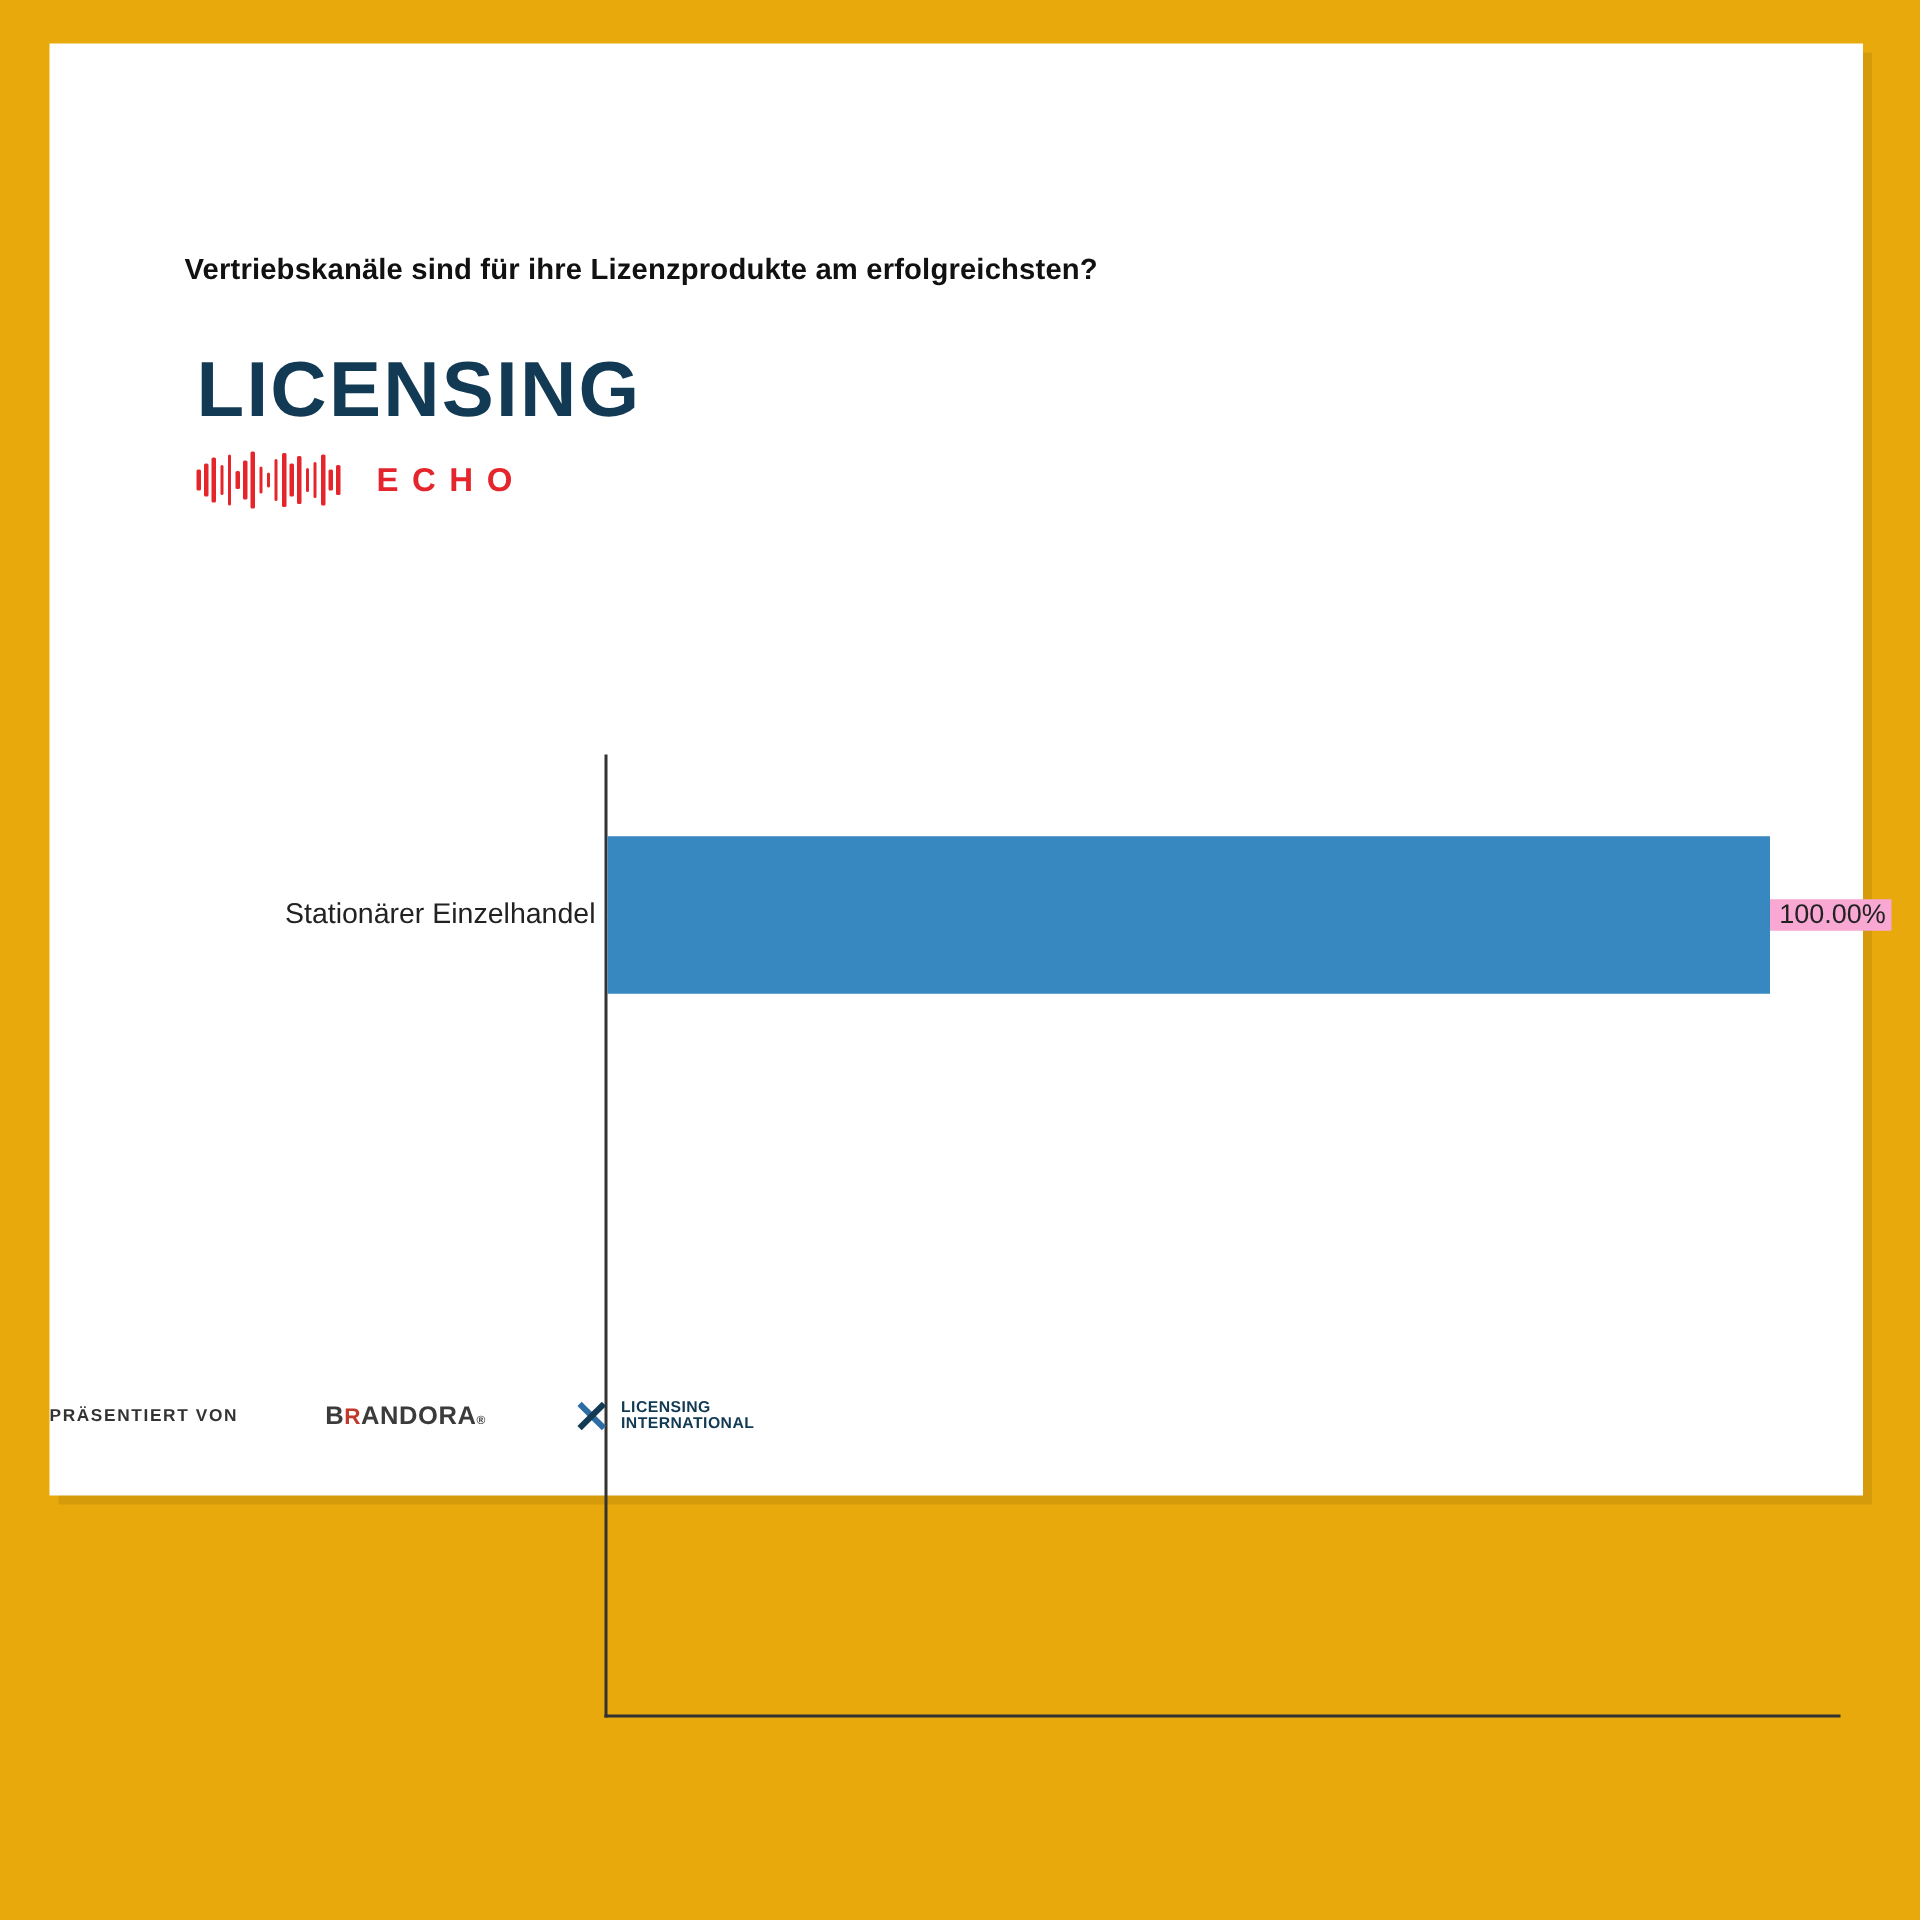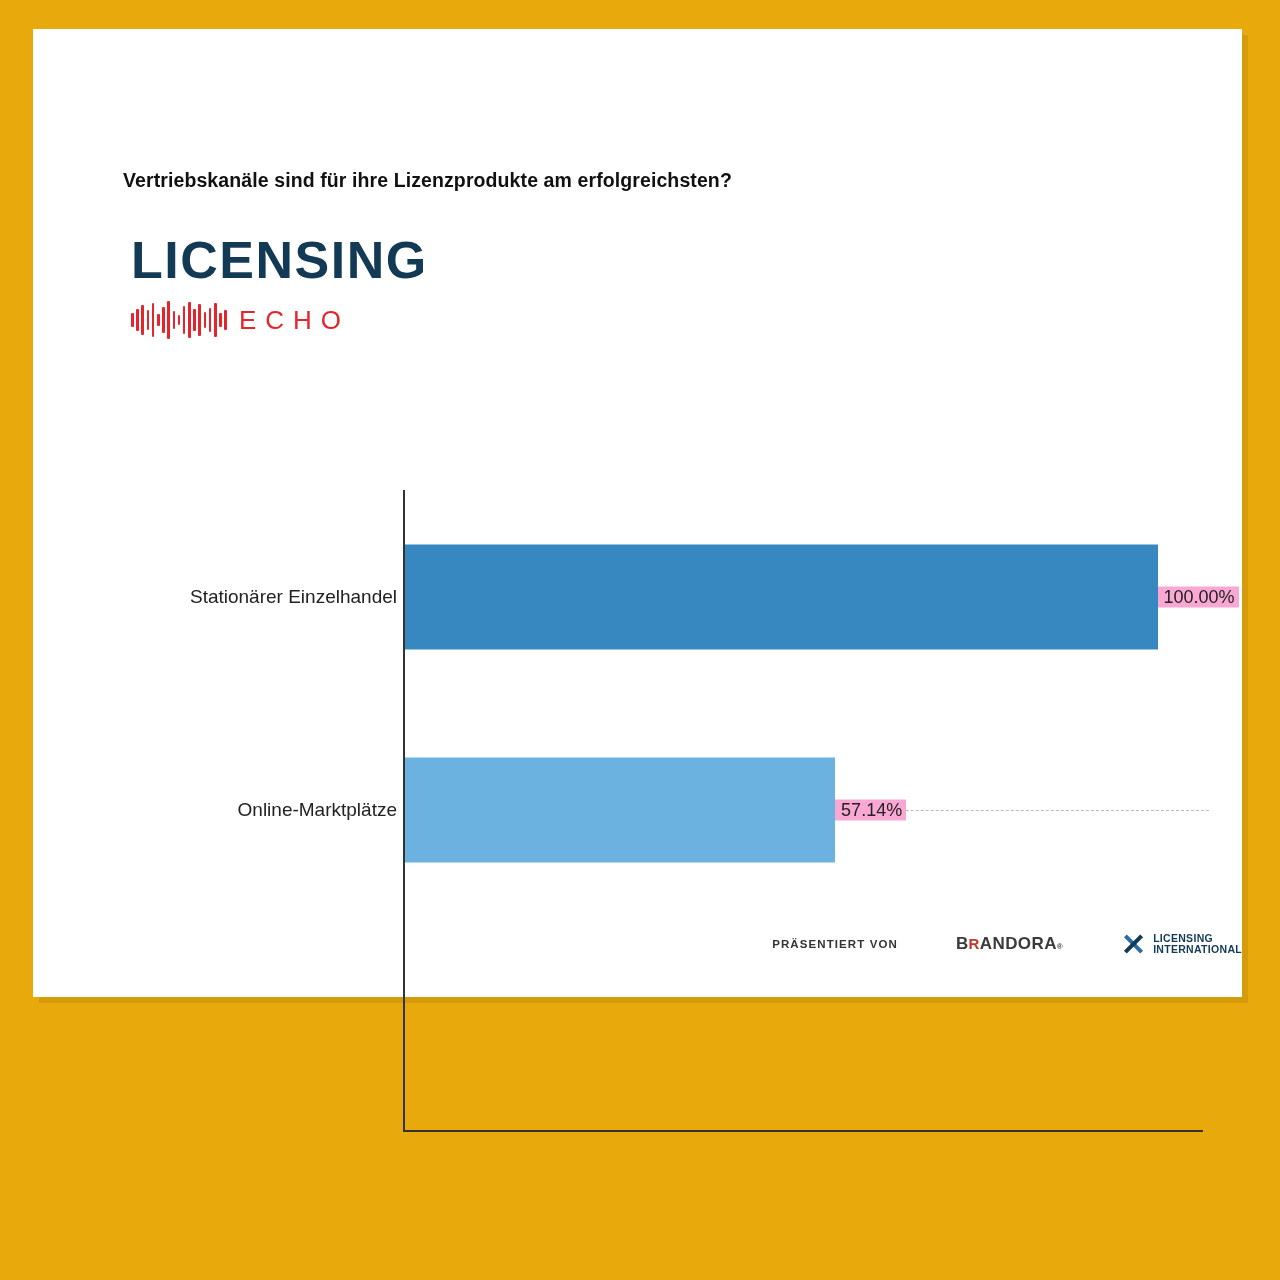--- a/index.html
+++ b/index.html
@@ -59,42 +59,43 @@
     height: 42px;
     gap: 2.6px;
   }
   .wave span {
     display: block;
     width: 2.6px;
     background: #E4262C;
     border-radius: 1px;
   }
   .logo-echo {
-    margin-left: 12px;
-    font-size: 26px;
-    font-weight: normal;
+    margin-left: 24px;
+    font-size: 22px;
+    font-weight: bold;
     color: #E4262C;
     letter-spacing: 9px;
   }
   
   .chart {
     position: absolute;
     left: 90px;
     top: 440px;
     width: 1080px;
     height: 690px;
   }
   .plot {
     position: absolute;
     left: 280px;
-    top: 21px;
+    top: 34px;
     width: 798px;
     height: 640px;
     border-left: 2.5px solid #333333;
     border-bottom: 2.5px solid #333333;
+    padding-left: 24px;
   }
   .top-clip {
     position: absolute;
     left: 455px;
     top: 20px;
     width: 240px;
     height: 7px;
     overflow: hidden;
     color: #333;
     font-size: 14px;
@@ -142,21 +143,21 @@
     padding-left: 6px;
     padding-right: 4px;
   }
   
   .footer {
     position: absolute;
     left: 0;
     bottom: 40px;
     width: 100%;
     display: flex;
-    justify-content: flex-end;
+    justify-content: flex-start;
     align-items: center;
     gap: 58px;
   }
   .presented {
     font-size: 11.5px;
     font-weight: bold;
     letter-spacing: 1.1px;
     color: #333333;
   }
   .brandora {
@@ -244,26 +245,20 @@
     <div class="top-clip"></div>
     <div class="plot">
 
       <div class="bar-row r0">
         <div class="gridline"></div>
         <div class="bar-label-cat">Stationärer Einzelhandel</div>
         <div class="bar" style="width:94.3%;background:#3787C0;"></div>
         <div class="bar-value" style="left:94.3%;">100.00%</div>
       </div>
 
-      <div class="bar-row r1">
-        <div class="gridline"></div>
-        <div class="bar-label-cat">Online-Marktplätze</div>
-        <div class="bar" style="width:53.9%;background:#6BB2E0;"></div>
-        <div class="bar-value" style="left:53.9%;">57.14%</div>
-      </div>
 
 
     </div>
   </div>
 
   <div class="footer">
     <div class="presented">PRÄSENTIERT VON</div>
     <div class="brandora">
       <span>B</span>
         <span class="r">R</span>

